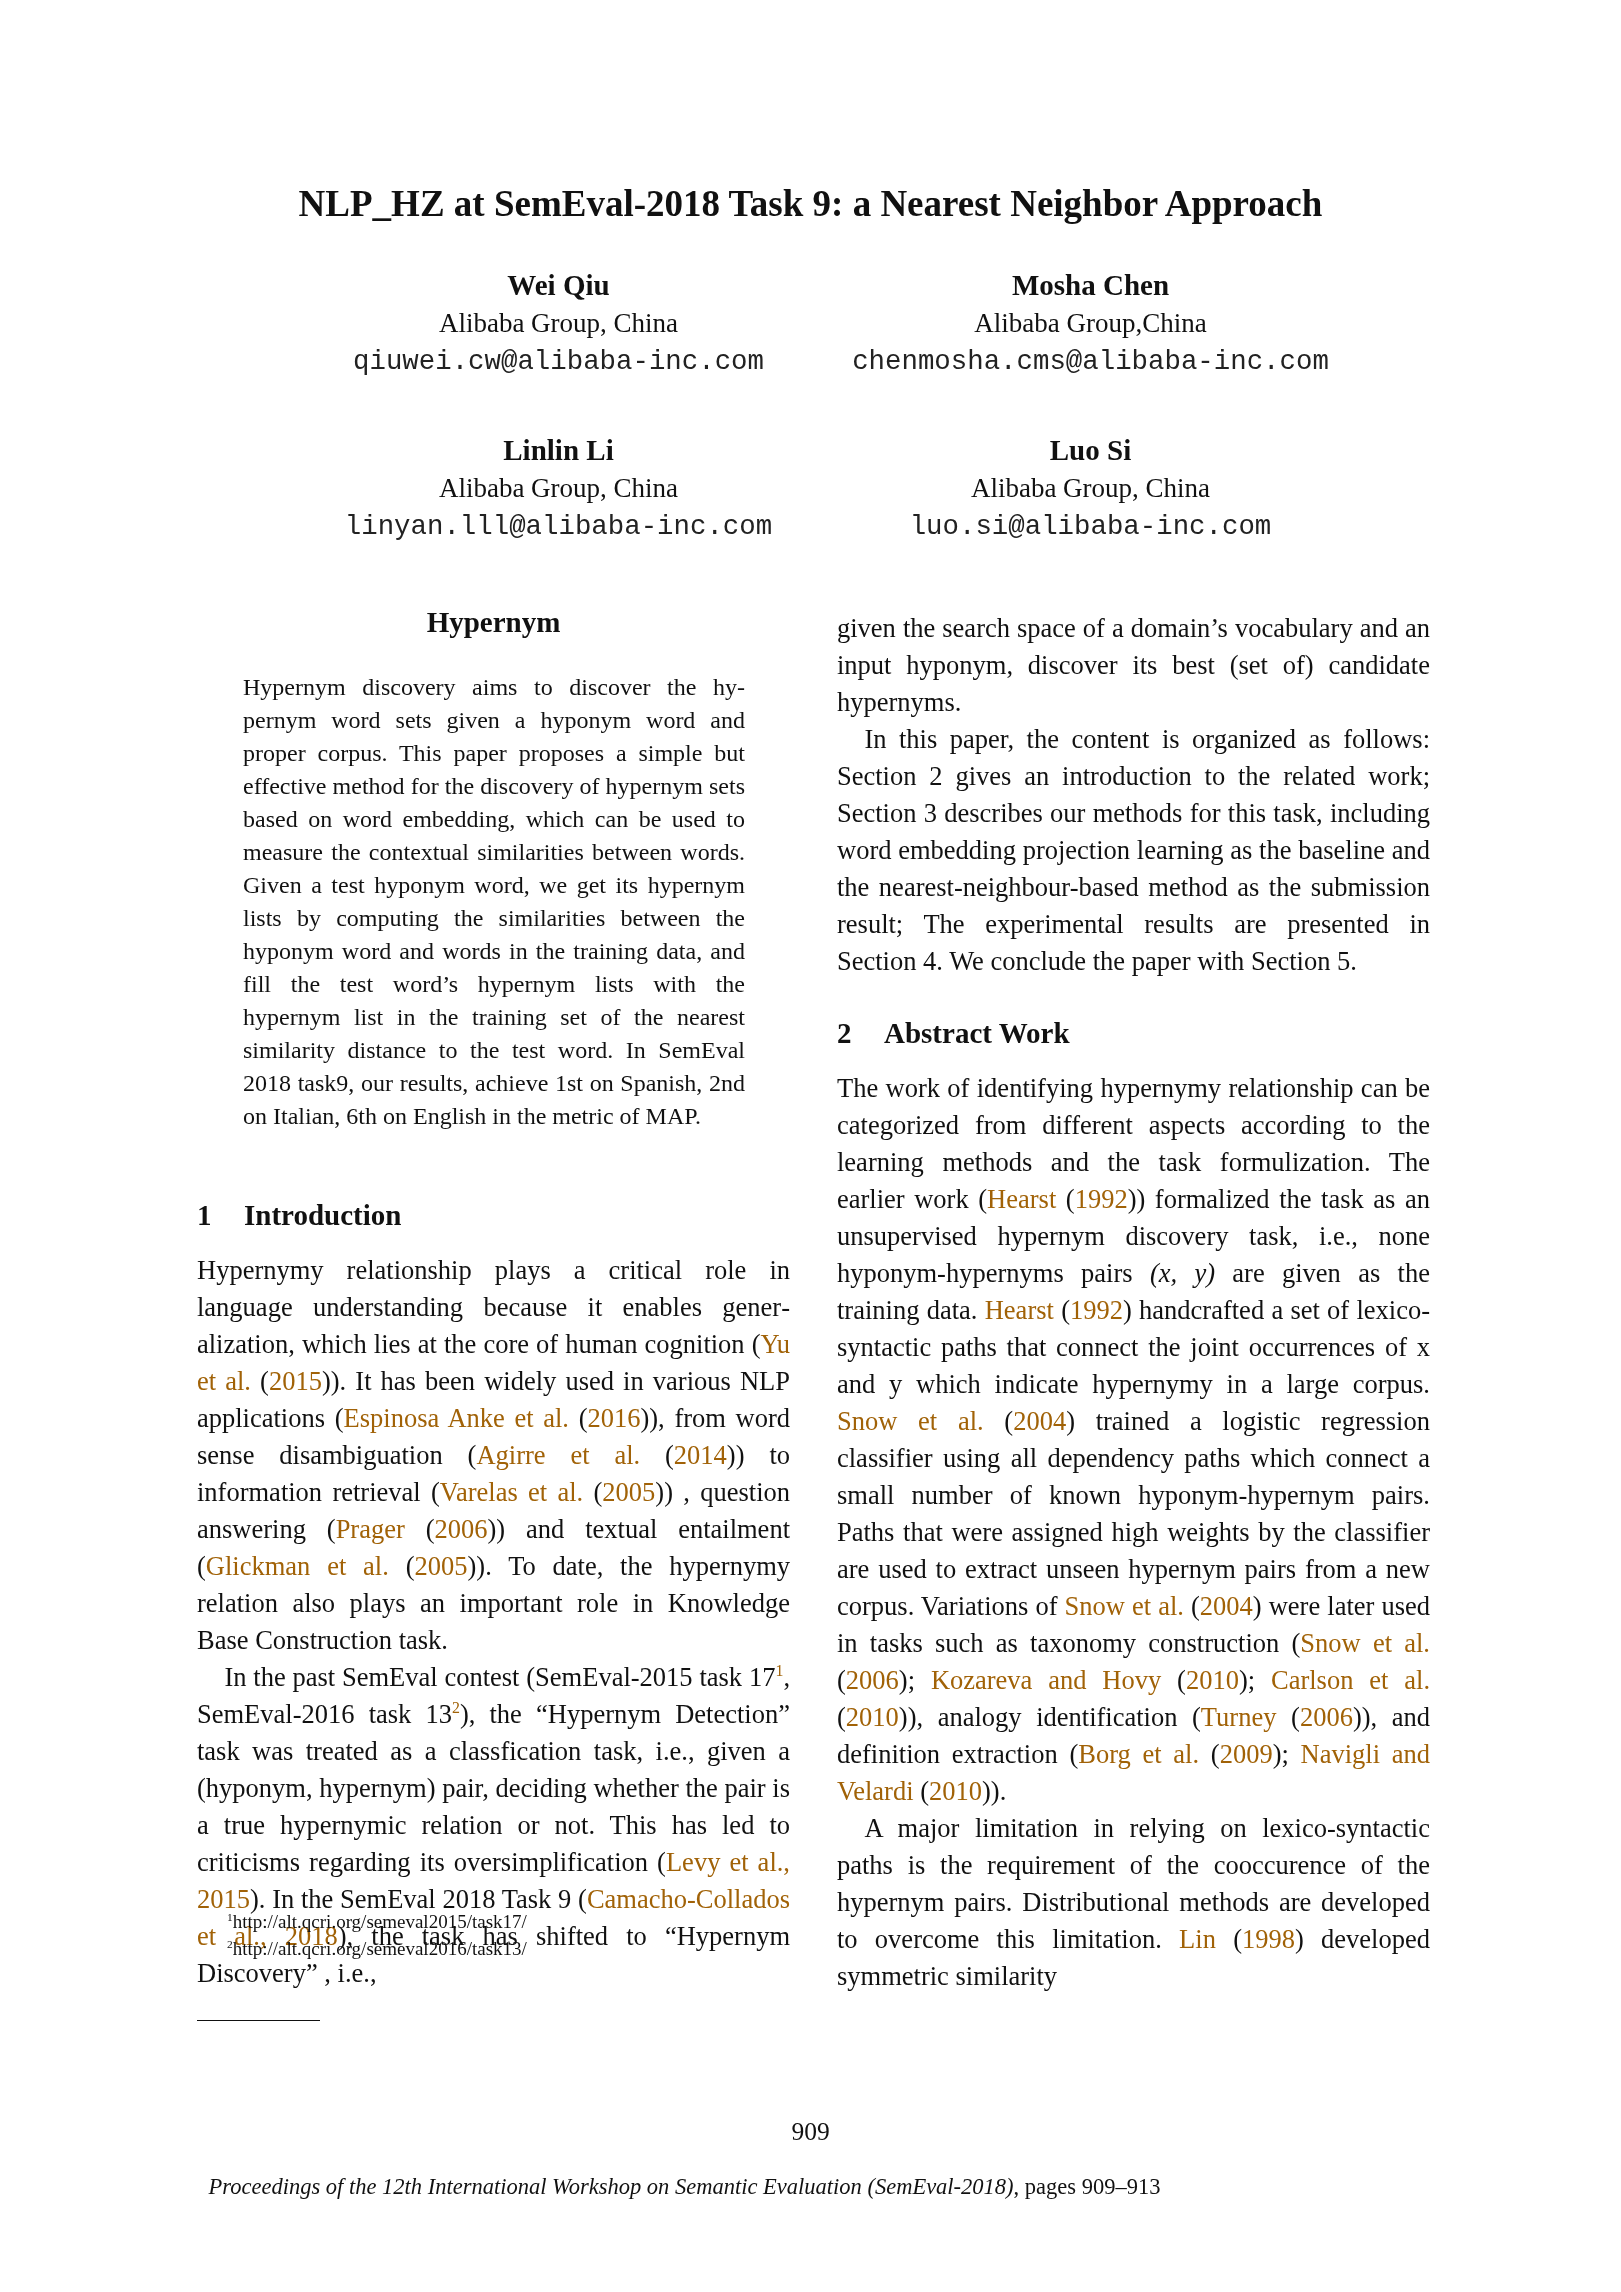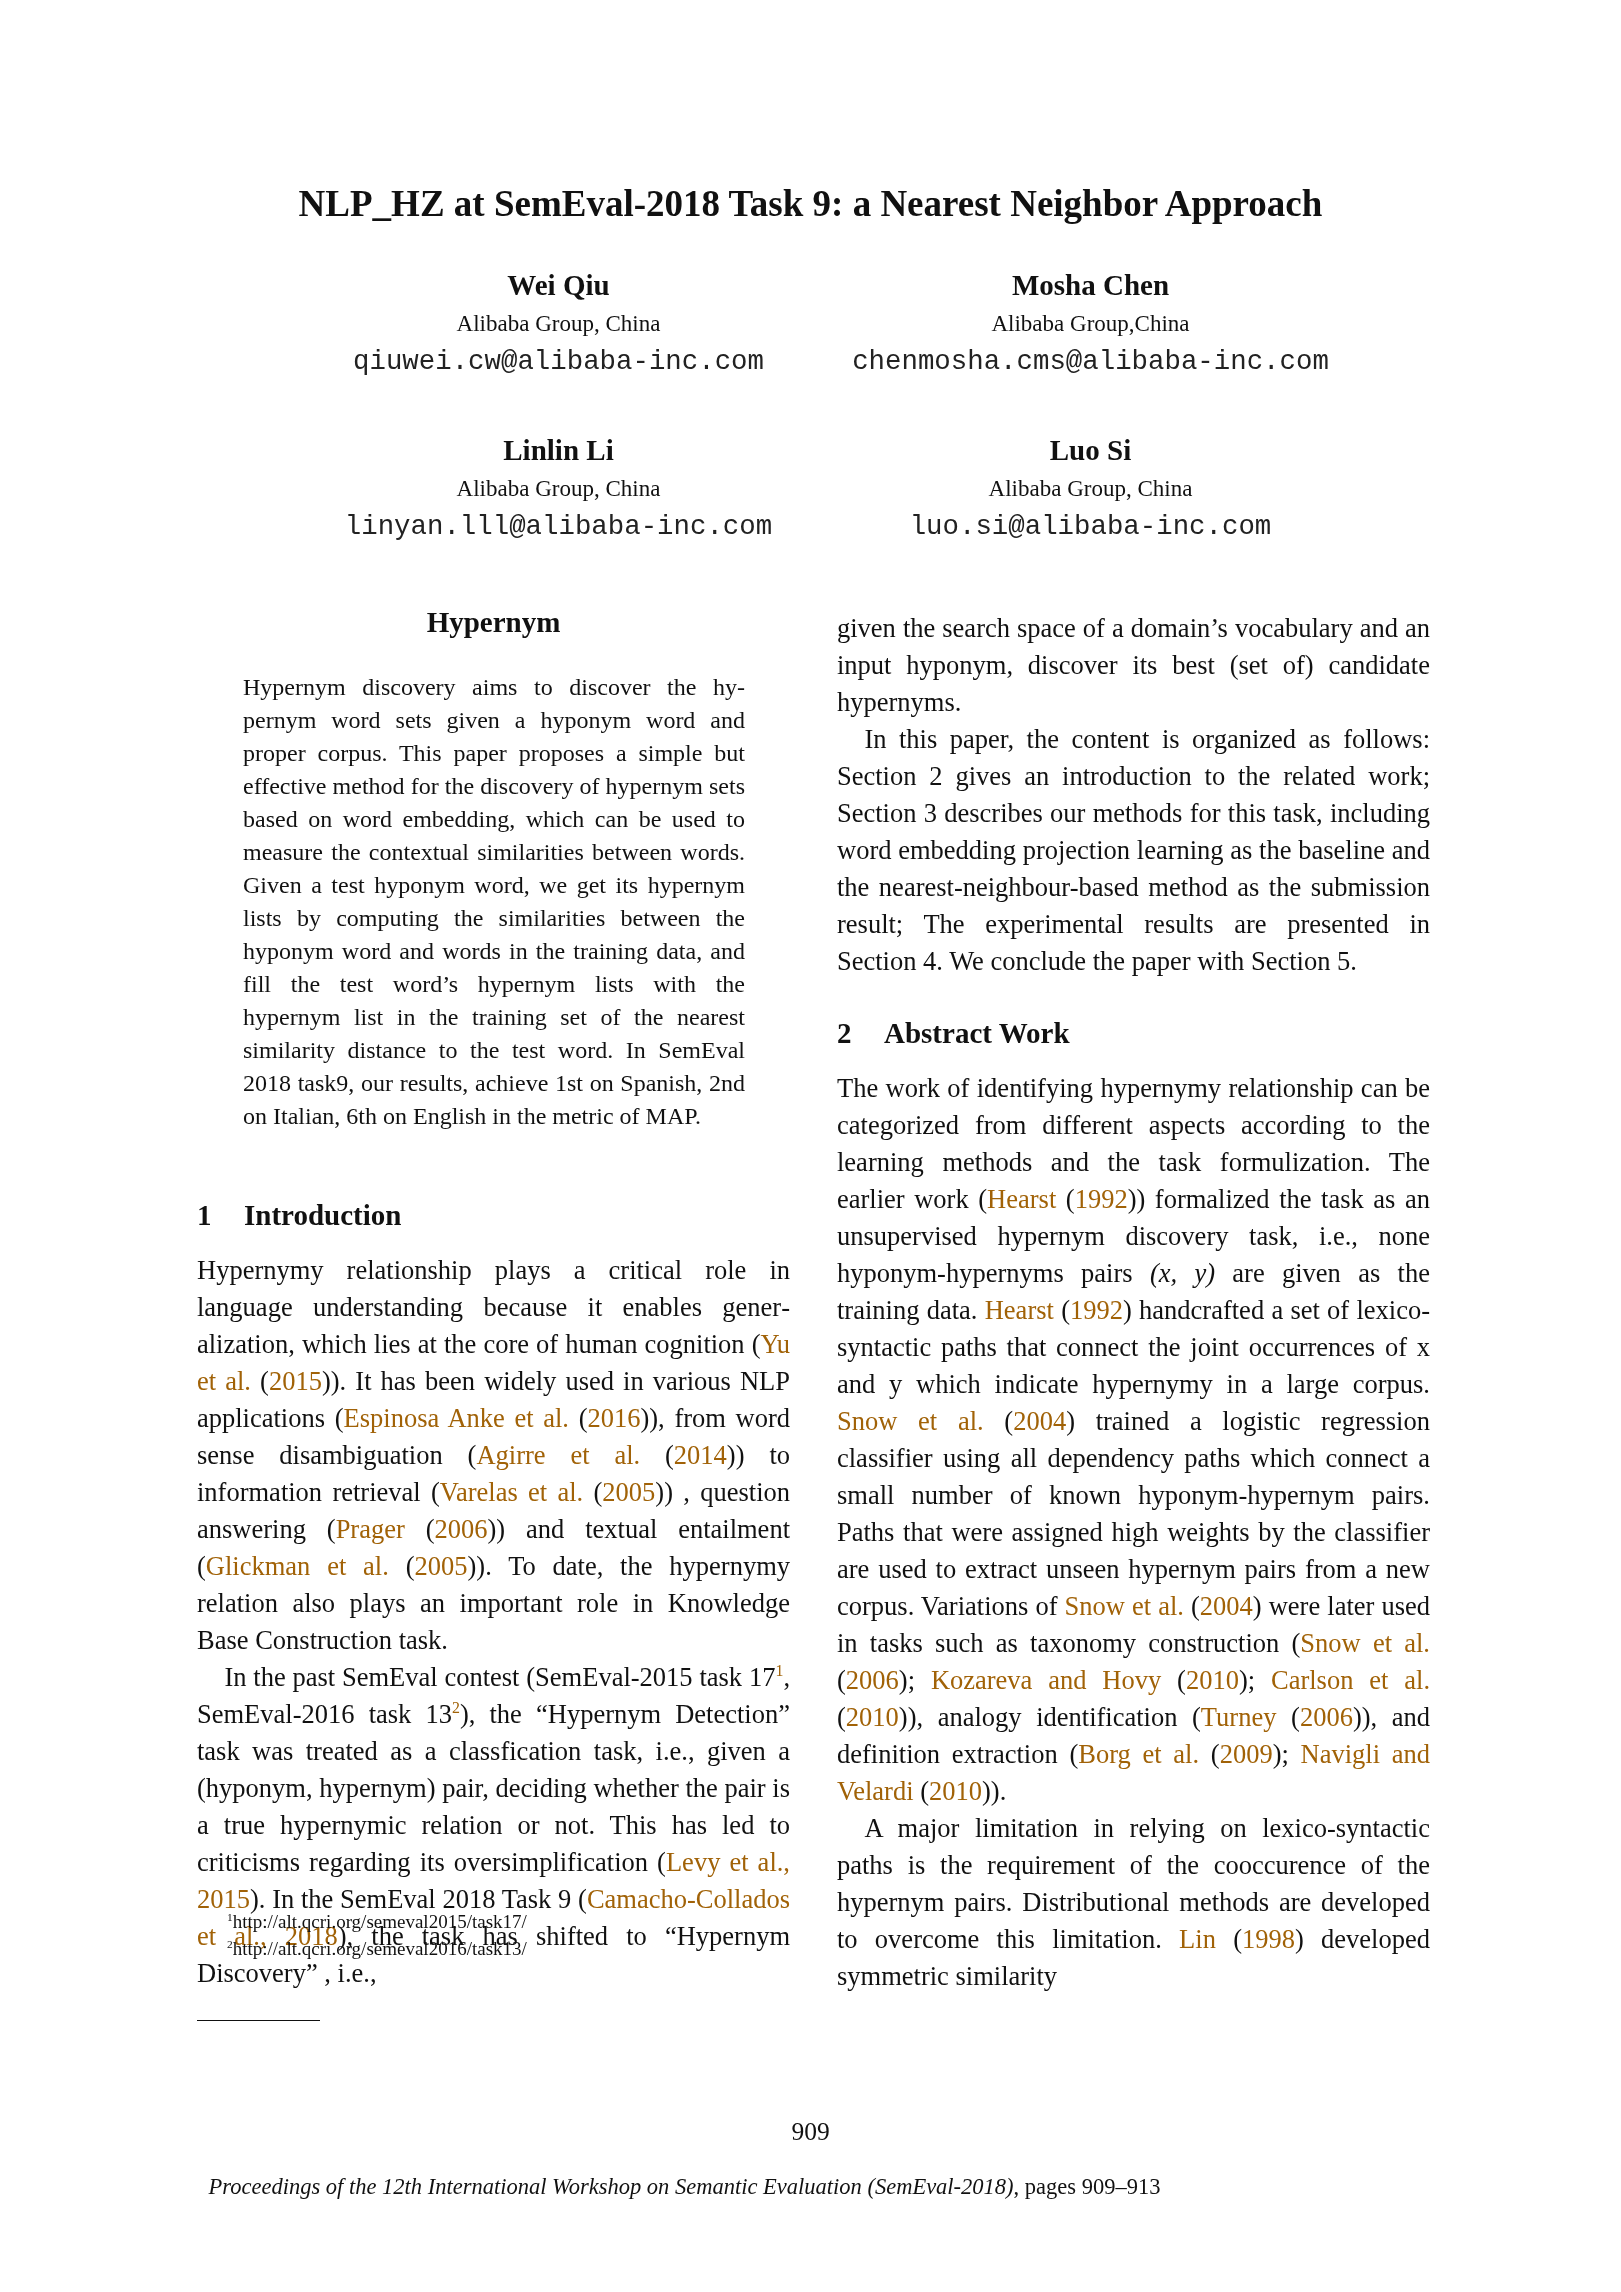--- a/index.html
+++ b/index.html
@@ -2,21 +2,21 @@
 <html><head>
 <meta charset="utf-8">
 <style>
   html, body { margin: 0; padding: 0; background: #ffffff; }
   body { width: 1621px; height: 2293px; position: relative; overflow: hidden;
          font-family: "Liberation Serif", "DejaVu Serif", serif; color: #111; }
   .abs { position: absolute; }
   .title { left: 0; width: 1621px; top: 182px; text-align: center; font-weight: bold; font-size: 37px; }
   .author { position: absolute; text-align: center; width: 549px; }
   .author .name { font-weight: bold; font-size: 29px; line-height: 37px; }
-  .author .aff { font-size: 23px; line-height: 39px; }
+  .author .aff { font-size: 27px; line-height: 39px; }
   .author .email { font-family: "Liberation Mono", "DejaVu Sans Mono", monospace; font-size: 27.4px; line-height: 37px; color: #222; white-space: nowrap; }
   .col { position: absolute; width: 593px; font-size: 26.5px; line-height: 37px; text-align: justify; }
   .col p { margin: 0; }
   .indent { text-indent: 27.4px; }
   .abstract-head { position: absolute; left: 197px; width: 593px; text-align: center; top: 606px; font-weight: bold; font-size: 29px; }
   .abstract-body { position: absolute; left: 243px; width: 502px; top: 671px; font-size: 24px; line-height: 33px; text-align: justify; hyphens: manual; }
   .sec { font-weight: bold; font-size: 29px; line-height: 37px; margin: 0; }
   .sec .num { display: inline-block; width: 47px; }
   a.link, span.link { color: #a16207; text-decoration: none; }
   sup { font-size: 60%; line-height: 0; }

